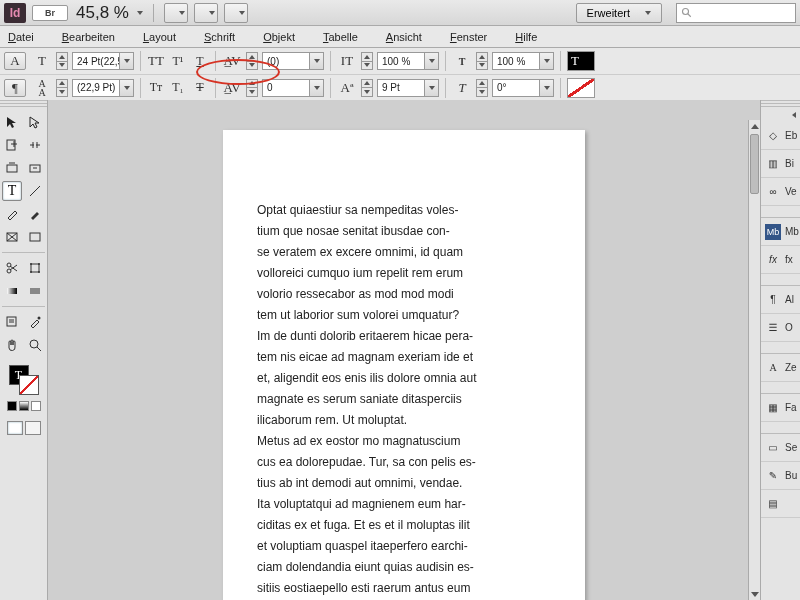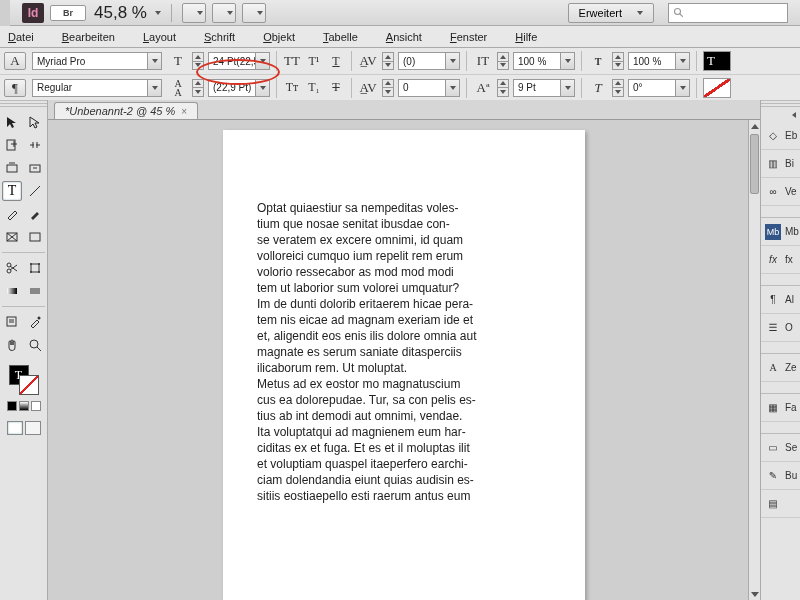--- a/index.html
+++ b/index.html
@@ -10,23 +10,22 @@
     width: 800px; height: 600px;
     overflow: hidden;
     position: relative;
   }
   
   .top-bar {
     height: 26px;
     background: linear-gradient(#e9e9e9,#d7d7d7);
     border-bottom: 1px solid #aaa;
     display:flex; align-items:center;
-    padding: 0 12px;
+    padding: 0 4px;
     gap:6px;
-    margin-left:10px;
   }
   .id-logo {
     width:22px; height:20px;
     background:#3b2c34;
     color:#e48ab0;
     font-weight:bold;
     font-size:12px;
     display:flex;align-items:center;justify-content:center;
     border-radius:2px;
   }
@@ -172,21 +171,21 @@
     display:flex;justify-content:center;
   }
   .page{
     margin-top:10px;
     width:362px;height:520px;background:#fff;
     box-shadow:2px 2px 4px rgba(0,0,0,0.25);
     padding:70px 34px 30px;
   }
   .page p{
     font-family:"Myriad Pro","Segoe UI",Arial,sans-serif;
-    font-size:12px;line-height:16px;color:#222;white-space:pre-line;
+    font-size:12px;line-height:21px;color:#222;white-space:pre-line;
   }
   .right-dock{
     width:40px;background:#e4e4e4;border-left:1px solid #aaa;
     display:flex;flex-direction:column;
   }
   .right-dock .handle{height:8px;width:100%;background:repeating-linear-gradient(#bbb,#bbb 1px, transparent 1px, transparent 3px);}
   .right-dock .collapse{height:14px;display:flex;align-items:center;justify-content:flex-end;padding-right:4px;}
   .right-dock .collapse::after{content:"";border-top:3px solid transparent;border-bottom:3px solid transparent;border-right:4px solid #555;}
   .panel-btn{
     height:28px;border-bottom:1px solid #ccc;display:flex;align-items:center;
@@ -244,24 +243,20 @@
   <span class="menu-item"><span class="u">O</span>bjekt</span>
   <span class="menu-item"><span class="u">T</span>abelle</span>
   <span class="menu-item"><span class="u">A</span>nsicht</span>
   <span class="menu-item"><span class="u">F</span>enster</span>
   <span class="menu-item"><span class="u">H</span>ilfe</span>
 </div>
 
 <div class="control-panel">
   <div class="cp-row">
     <div class="A-letter">A</div>
-    <div class="combo big">
-      <span>Myriad Pro</span>
-        <div class="dd"></div>
-    </div>
     <div class="grp">
       <span class="ctrl-icon">T</span>
       <div class="spinner">
           <div></div>
           <div></div>
         </div>
       <div class="combo small">
         <span>24 Pt(22,5</span>
           <div class="dd"></div>
       </div>
@@ -311,24 +306,20 @@
       </div>
     </div>
     <div class="vbar"></div>
     <div class="color-swatch">
         <span class="T">T</span>
       </div>
   </div>
 
   <div class="cp-row">
     <div class="A-letter">¶</div>
-    <div class="combo big">
-      <span>Regular</span>
-        <div class="dd"></div>
-    </div>
     <div class="grp">
       <span class="ctrl-icon stacked">A<br>A</span>
       <div class="spinner">
           <div></div>
           <div></div>
         </div>
       <div class="combo small">
         <span>(22,9 Pt)</span>
           <div class="dd"></div>
       </div>
@@ -519,26 +510,20 @@
         <div style="background:linear-gradient(#fff,#000)"></div>
         <div style="background:#fff;position:relative;"></div>
     </div>
     <div class="viewmodes">
       <div class="on"></div>
       <div></div>
     </div>
   </div>
 
   <div class="doc-area">
-    <div class="tabbar">
-      <div class="tab">
-        <span>*Unbenannt-2 @ 45 %</span>
-        <span class="x">×</span>
-      </div>
-    </div>
     <div class="canvas">
       <div class="page">
         <p>Optat quiaestiur sa nempeditas voles-
 tium que nosae senitat ibusdae con-
 se veratem ex excere omnimi, id quam
 volloreici cumquo ium repelit rem erum
 volorio ressecabor as mod mod modi
 tem ut laborior sum volorei umquatur?
 Im de dunti dolorib eritaerem hicae pera-
 tem nis eicae ad magnam exeriam ide et

